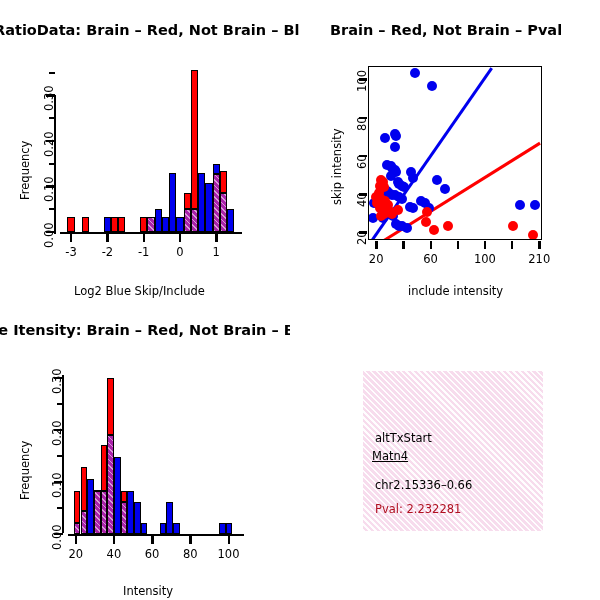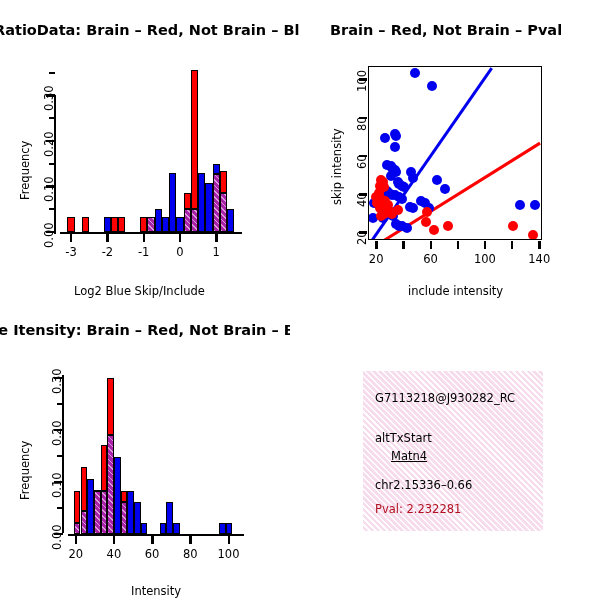--- a/index.html
+++ b/index.html
@@ -194,30 +194,30 @@
       <div class="tick" style="left:375.15625px;top:241px;width:2.4px;height:8px;"></div>
       <div class="tick" style="left:429.53125px;top:241px;width:2.4px;height:8px;"></div>
       <div class="tick" style="left:483.90625px;top:241px;width:2.4px;height:8px;"></div>
       <div class="tick" style="left:538.28125px;top:241px;width:2.4px;height:8px;"></div>
       <div class="tick" style="left:402.34375px;top:241px;width:2.4px;height:8px;"></div>
       <div class="tick" style="left:456.71875px;top:241px;width:2.4px;height:8px;"></div>
       <div class="tick" style="left:511.09375px;top:241px;width:2.4px;height:8px;"></div>
       <div class="tnum" style="left:352.15625px;top:252px;width:48px;">20</div>
       <div class="tnum" style="left:406.53125px;top:252px;width:48px;">60</div>
       <div class="tnum" style="left:460.90625px;top:252px;width:48px;">100</div>
-      <div class="tnum" style="left:515.28125px;top:252px;width:48px;">140</div>
+      <div class="tnum" style="left:515.28125px;top:252px;width:48px;">210</div>
     </div>
 </div>
 
 <div class="panel" id="p-bl">
   <div class="clipbox" style="left:0;top:322px;width:290px;height:22px;">
     <div class="ttl" style="left:-12px;top:0;">ne Itensity: Brain – Red, Not Brain – B</div>
   </div>
   <div class="ylab" style="left:18px;top:500px;">Frequency</div>
-  <div class="axlab" style="left:131px;top:584px;">Intensity</div>
+  <div class="axlab" style="left:123px;top:584px;">Intensity</div>
   <div id="bl-plot">
       <div class="bar" style="left:73.82022471910112px;top:491.25245901639346px;width:6.68539325842697px;height:31.278688524590166px;background:#ff0000;z-index:3;"></div>
       <div class="bar" style="left:73.82022471910112px;top:522.5311475409836px;width:6.68539325842697px;height:11.468852459016375px;background-color:#aa22aa;background-image:repeating-linear-gradient(45deg,rgba(255,255,255,.55) 0 1px,rgba(0,0,0,0) 1px 4px);z-index:4;"></div>
       <div class="bar" style="left:80.50561797752809px;top:467.272131147541px;width:6.68539325842697px;height:43.790163934426175px;background:#ff0000;z-index:3;"></div>
       <div class="bar" style="left:80.50561797752809px;top:511.0622950819672px;width:6.68539325842697px;height:22.937704918032807px;background-color:#aa22aa;background-image:repeating-linear-gradient(45deg,rgba(255,255,255,.55) 0 1px,rgba(0,0,0,0) 1px 4px);z-index:4;"></div>
       <div class="bar" style="left:87.19101123595506px;top:479.26229508196724px;width:6.68539325842697px;height:54.73770491803276px;background:#0000ee;z-index:3;"></div>
       <div class="bar" style="left:93.87640449438203px;top:489.6885245901639px;width:6.685393258426956px;height:2px;background:#ff0000;z-index:3;"></div>
       <div class="bar" style="left:93.87640449438203px;top:490.7311475409836px;width:6.685393258426956px;height:43.26885245901639px;background-color:#aa22aa;background-image:repeating-linear-gradient(45deg,rgba(255,255,255,.55) 0 1px,rgba(0,0,0,0) 1px 4px);z-index:4;"></div>
       <div class="bar" style="left:100.56179775280899px;top:445.37704918032784px;width:6.68539325842697px;height:45.35409836065577px;background:#ff0000;z-index:3;"></div>
       <div class="bar" style="left:100.56179775280899px;top:490.7311475409836px;width:6.68539325842697px;height:43.26885245901639px;background-color:#aa22aa;background-image:repeating-linear-gradient(45deg,rgba(255,255,255,.55) 0 1px,rgba(0,0,0,0) 1px 4px);z-index:4;"></div>
@@ -256,20 +256,19 @@
       <div class="tick" style="left:189.33707865168537px;top:536px;width:2.4px;height:8px;"></div>
       <div class="tnum" style="left:166.33707865168537px;top:547px;width:48px;">80</div>
       <div class="tick" style="left:227.53932584269663px;top:536px;width:2.4px;height:8px;"></div>
       <div class="tnum" style="left:204.53932584269663px;top:547px;width:48px;">100</div>
     </div>
 </div>
 
 <div class="panel" id="p-br">
   <div class="clipbox" style="left:363px;top:371px;width:237px;height:160px;">
     <div id="infobox" style="left:0;top:0;width:180px;height:160px;">
-      <div class="ib-line" style="left:12px;top:20px;">G7113218@J930282_RC</div>
       <div class="ib-line" style="left:12px;top:60px;">altTxStart</div>
-      <div class="ib-line" style="left:28px;top:78px;text-decoration:underline;">Matn4</div>
+      <div class="ib-line" style="left:9px;top:78px;text-decoration:underline;">Matn4</div>
       <div class="ib-line" style="left:12px;top:107px;">chr2.15336–0.66</div>
       <div class="ib-line ib-pval" style="left:12px;top:131px;">Pval: 2.232281</div>
     </div>
   </div>
 </div>
 
 </body></html>

